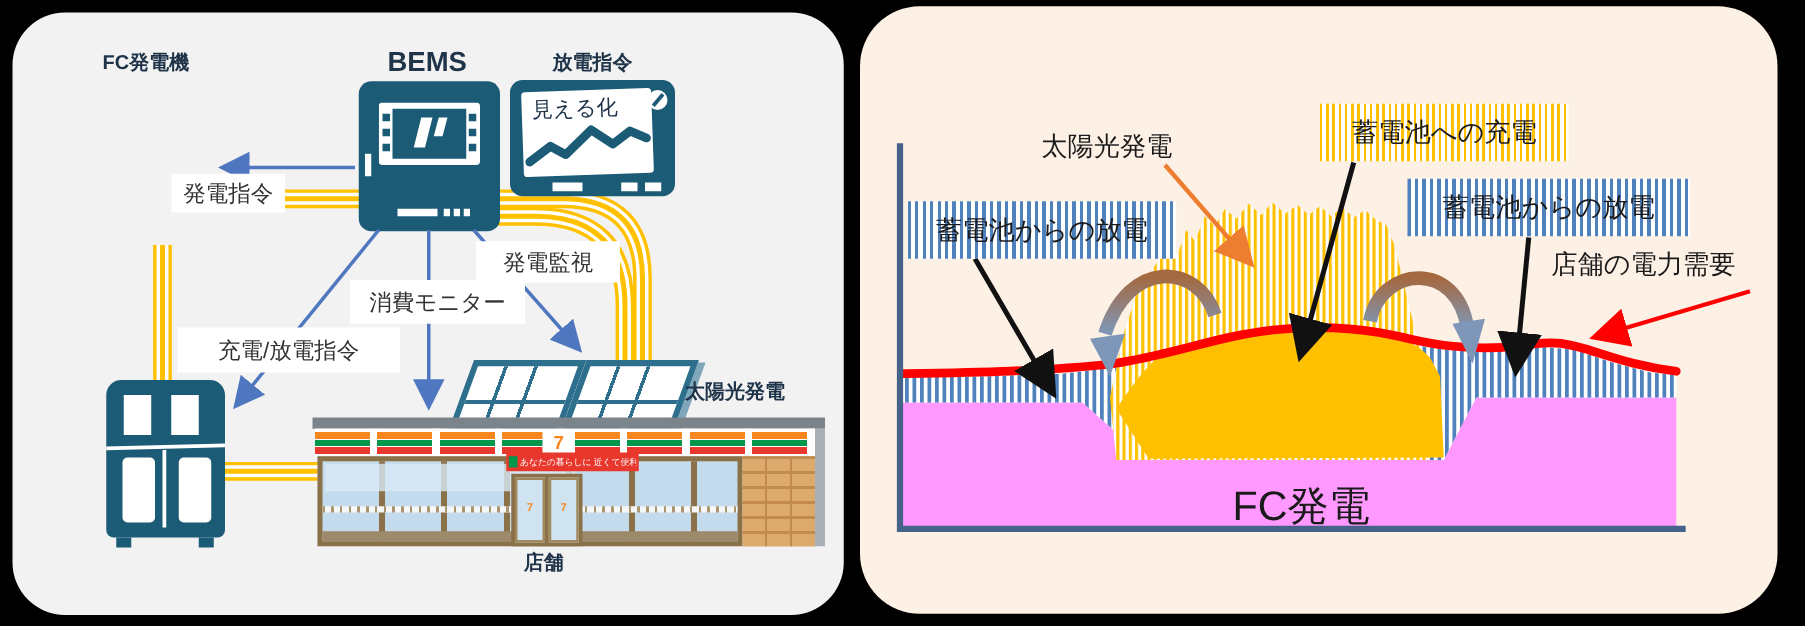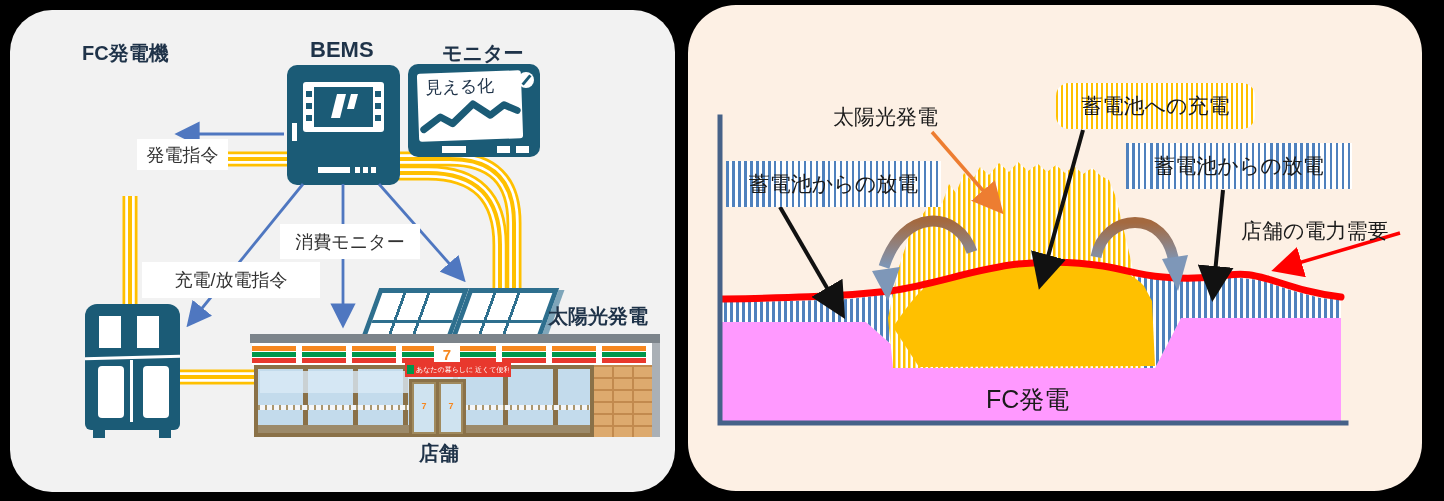--- a/index.html
+++ b/index.html
@@ -5,21 +5,21 @@
   html,body{margin:0;padding:0;background:var(--page_bg,#000);width:1444px;height:501px;overflow:hidden;
     font-family:"Liberation Sans","DejaVu Sans",sans-serif;}
   .stage{position:relative;width:1444px;height:501px;background:var(--page_bg,#000);}
   .panel{position:absolute;overflow:hidden;}
   .panel-left{left:10px;top:10px;width:665px;height:482px;border-radius:42px;background:var(--left_bg,#f2f2f2);}
   .panel-right{left:688px;top:5px;width:734px;height:486px;border-radius:48px;background:var(--right_bg,#fdf0e4);}
   svg.layer{position:absolute;left:0;top:0;pointer-events:none;}
   .z1{z-index:1}.z3{z-index:3}
 
   
-  .title{position:absolute;font-weight:700;color:var(--title_navy,#1f3349);font-size:20px;white-space:nowrap;z-index:4;}
+  .title{position:absolute;font-weight:700;color:var(--title_navy,#1f3349);font-size:16px;white-space:nowrap;z-index:4;}
   .flow-label{position:absolute;background:#fff;color:var(--small_label,#323232);font-size:18px;
     display:flex;align-items:center;justify-content:center;white-space:nowrap;z-index:4;}
   .device{position:absolute;background:var(--device_teal,#1b5b76);border-radius:10px;z-index:2;}
 
   .fc-divider{position:absolute;left:0;right:0;top:74px;height:3px;background:#fff;transform:rotate(-2deg);}
   .fc-text{position:absolute;left:0;right:0;top:86px;text-align:center;color:#fff;font-weight:700;font-size:21px;letter-spacing:5px;}
 
   .bems-slot{position:absolute;left:5px;top:58px;width:5px;height:18px;background:#fff;}
   .bems-bar{position:absolute;left:31px;top:102px;width:32px;height:6px;background:#fff;}
   .bems-dot{position:absolute;top:102px;width:5px;height:6px;background:#fff;}
@@ -64,23 +64,23 @@
   .banner-txt{color:#fff;font-size:7px;white-space:nowrap;overflow:hidden;}
   .doors{position:absolute;left:159px;top:45px;width:57px;height:58px;background:var(--window_frame,#8a7148);z-index:2;display:flex;gap:3px;padding:3px;box-sizing:border-box;}
   .leaf{flex:1;background:#cfe3f0;border:2px solid #a08a5e;box-sizing:border-box;position:relative;}
   .leaf span{position:absolute;left:50%;top:45%;transform:translate(-50%,-50%);font-size:9px;font-weight:700;color:var(--fascia_orange,#f6871f);}
   .brick{position:absolute;left:344px;top:31px;width:58px;height:72px;background:var(--brick,#ddaa6e);
     background-image:repeating-linear-gradient(0deg,transparent 0 10px,#c28a4e 10px 12px),repeating-linear-gradient(90deg,transparent 0 18px,#c28a4e 18px 20px);}
 
   
   .rlab{position:absolute;color:#1a1a1a;font-size:21px;white-space:nowrap;z-index:4;}
   .rlab.boxed{display:flex;align-items:center;justify-content:center;}
-  .hatch-bg{background:repeating-linear-gradient(90deg,var(--solar_orange,#ffc000) 0 2px,#fff 2px 5px);border-radius:13px;}
+  .hatch-bg{background:repeating-linear-gradient(90deg,var(--solar_orange,#ffc000) 0 2px,#fff 2px 5px);}
   .stripe-bg{background:repeating-linear-gradient(90deg,var(--stripe_blue,#4f81bd) 0 2.5px,#fff 2.5px 6px);}
-  .lab-fc{font-size:25px;}
+  .lab-fc{font-size:33px;}
 </style>
 </head>
 <body>
 
 <div class="stage">
 
   <section class="panel panel-left">
 
     <svg class="layer z1" width="665" height="482">
       <g>
@@ -186,26 +186,27 @@
       </defs>
       <g style="stroke:var(--arrow_blue,#4f77c0)" stroke-width="2.8" fill="none">
         <line x1="274" y1="124" x2="170" y2="124" marker-end="url(#mBlue)"></line>
         <line x1="293" y1="174" x2="180" y2="313" marker-end="url(#mBlue)"></line>
         <line x1="333" y1="174" x2="333" y2="313" marker-end="url(#mBlue)"></line>
         <line x1="369" y1="174" x2="452" y2="268" marker-end="url(#mBlue)"></line>
       </g>
     </svg>
 
     <div class="flow-label" style="left:127px;top:84px;width:91px;height:31px;margin-top:45px;">発電指令</div>
+    <div class="flow-label" style="left:371px;top:183px;width:115px;height:33px;">発電監視</div>
     <div class="flow-label" style="left:132px;top:252px;width:178px;height:36px;">充電/放電指令</div>
     <div class="flow-label" style="left:270px;top:214px;width:140px;height:35px;">消費モニター</div>
 
     <div class="title" style="left:72px;top:30px;">FC発電機</div>
     <div class="title" style="left:300px;top:27px;font-size:22px;">BEMS</div>
-    <div class="title" style="left:432px;top:30px;">モニター</div>
+    <div class="title" style="left:432px;top:30px;">放電指令</div>
     <div class="title" style="left:538px;top:293px;">太陽光発電</div>
     <div class="title" style="left:409px;top:430px;">店舗</div>
   </section>
 
   <section class="panel panel-right">
 
     <svg class="layer z1" width="734" height="486">
       <defs>
         <pattern id="pStripeBlue" width="6" height="10" patternUnits="userSpaceOnUse">
           <rect width="6" height="10" fill="#ffffff"></rect>
@@ -255,16 +256,16 @@
       <line x1="395" y1="125" x2="353" y2="277" stroke="#111" stroke-width="4" marker-end="url(#mBlack)"></line>
       <line x1="535" y1="185" x2="525" y2="289" stroke="#111" stroke-width="4" marker-end="url(#mBlack)"></line>
       <line x1="92" y1="202" x2="153" y2="307" stroke="#111" stroke-width="4" marker-end="url(#mBlack)"></line>
       <line x1="712" y1="228" x2="590" y2="264" style="stroke:var(--demand_red,#ff0000)" stroke-width="3.5" marker-end="url(#mRed)"></line>
     </svg>
 
     <div class="rlab" style="left:145px;top:98px;">太陽光発電</div>
     <div class="rlab boxed hatch-bg" style="left:368px;top:78px;width:199px;height:46px;">蓄電池への充電</div>
     <div class="rlab boxed stripe-bg" style="left:438px;top:138px;width:226px;height:46px;">蓄電池からの放電</div>
     <div class="rlab boxed stripe-bg" style="left:38px;top:156px;width:215px;height:46px;">蓄電池からの放電</div>
-    <div class="rlab" style="left:553px;top:212px;">店舗の電力需要</div>
+    <div class="rlab" style="left:553px;top:192px;">店舗の電力需要</div>
     <div class="rlab lab-fc" style="left:298px;top:378px;">FC発電</div>
   </section>
 </div>
 
 </body></html>

